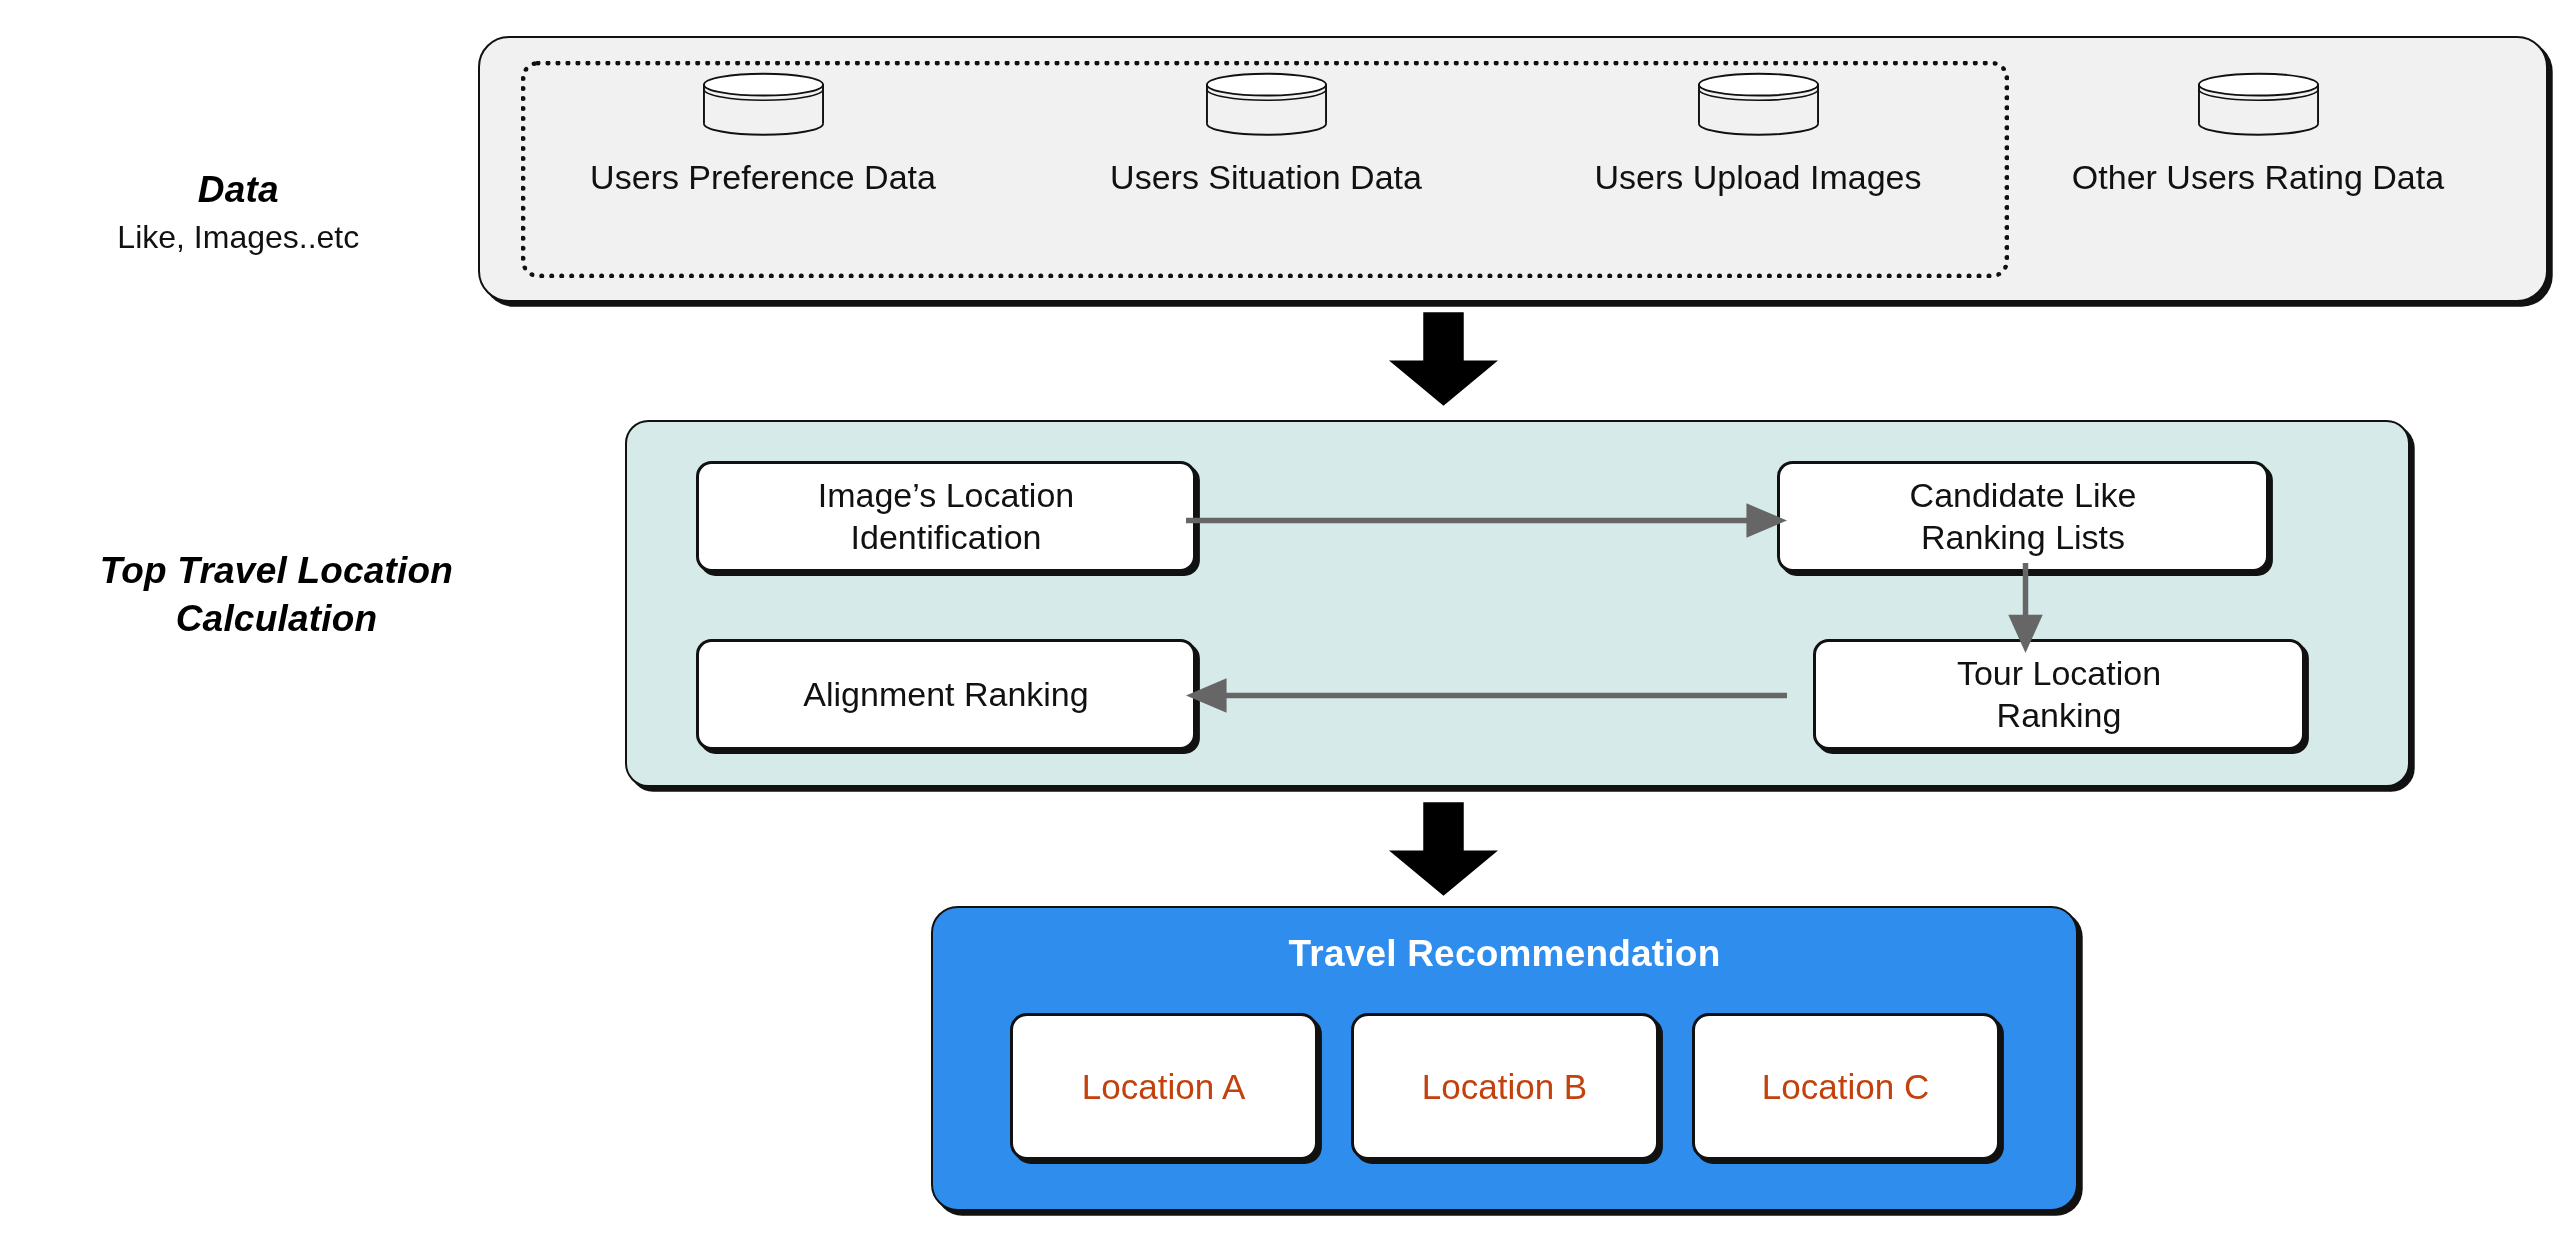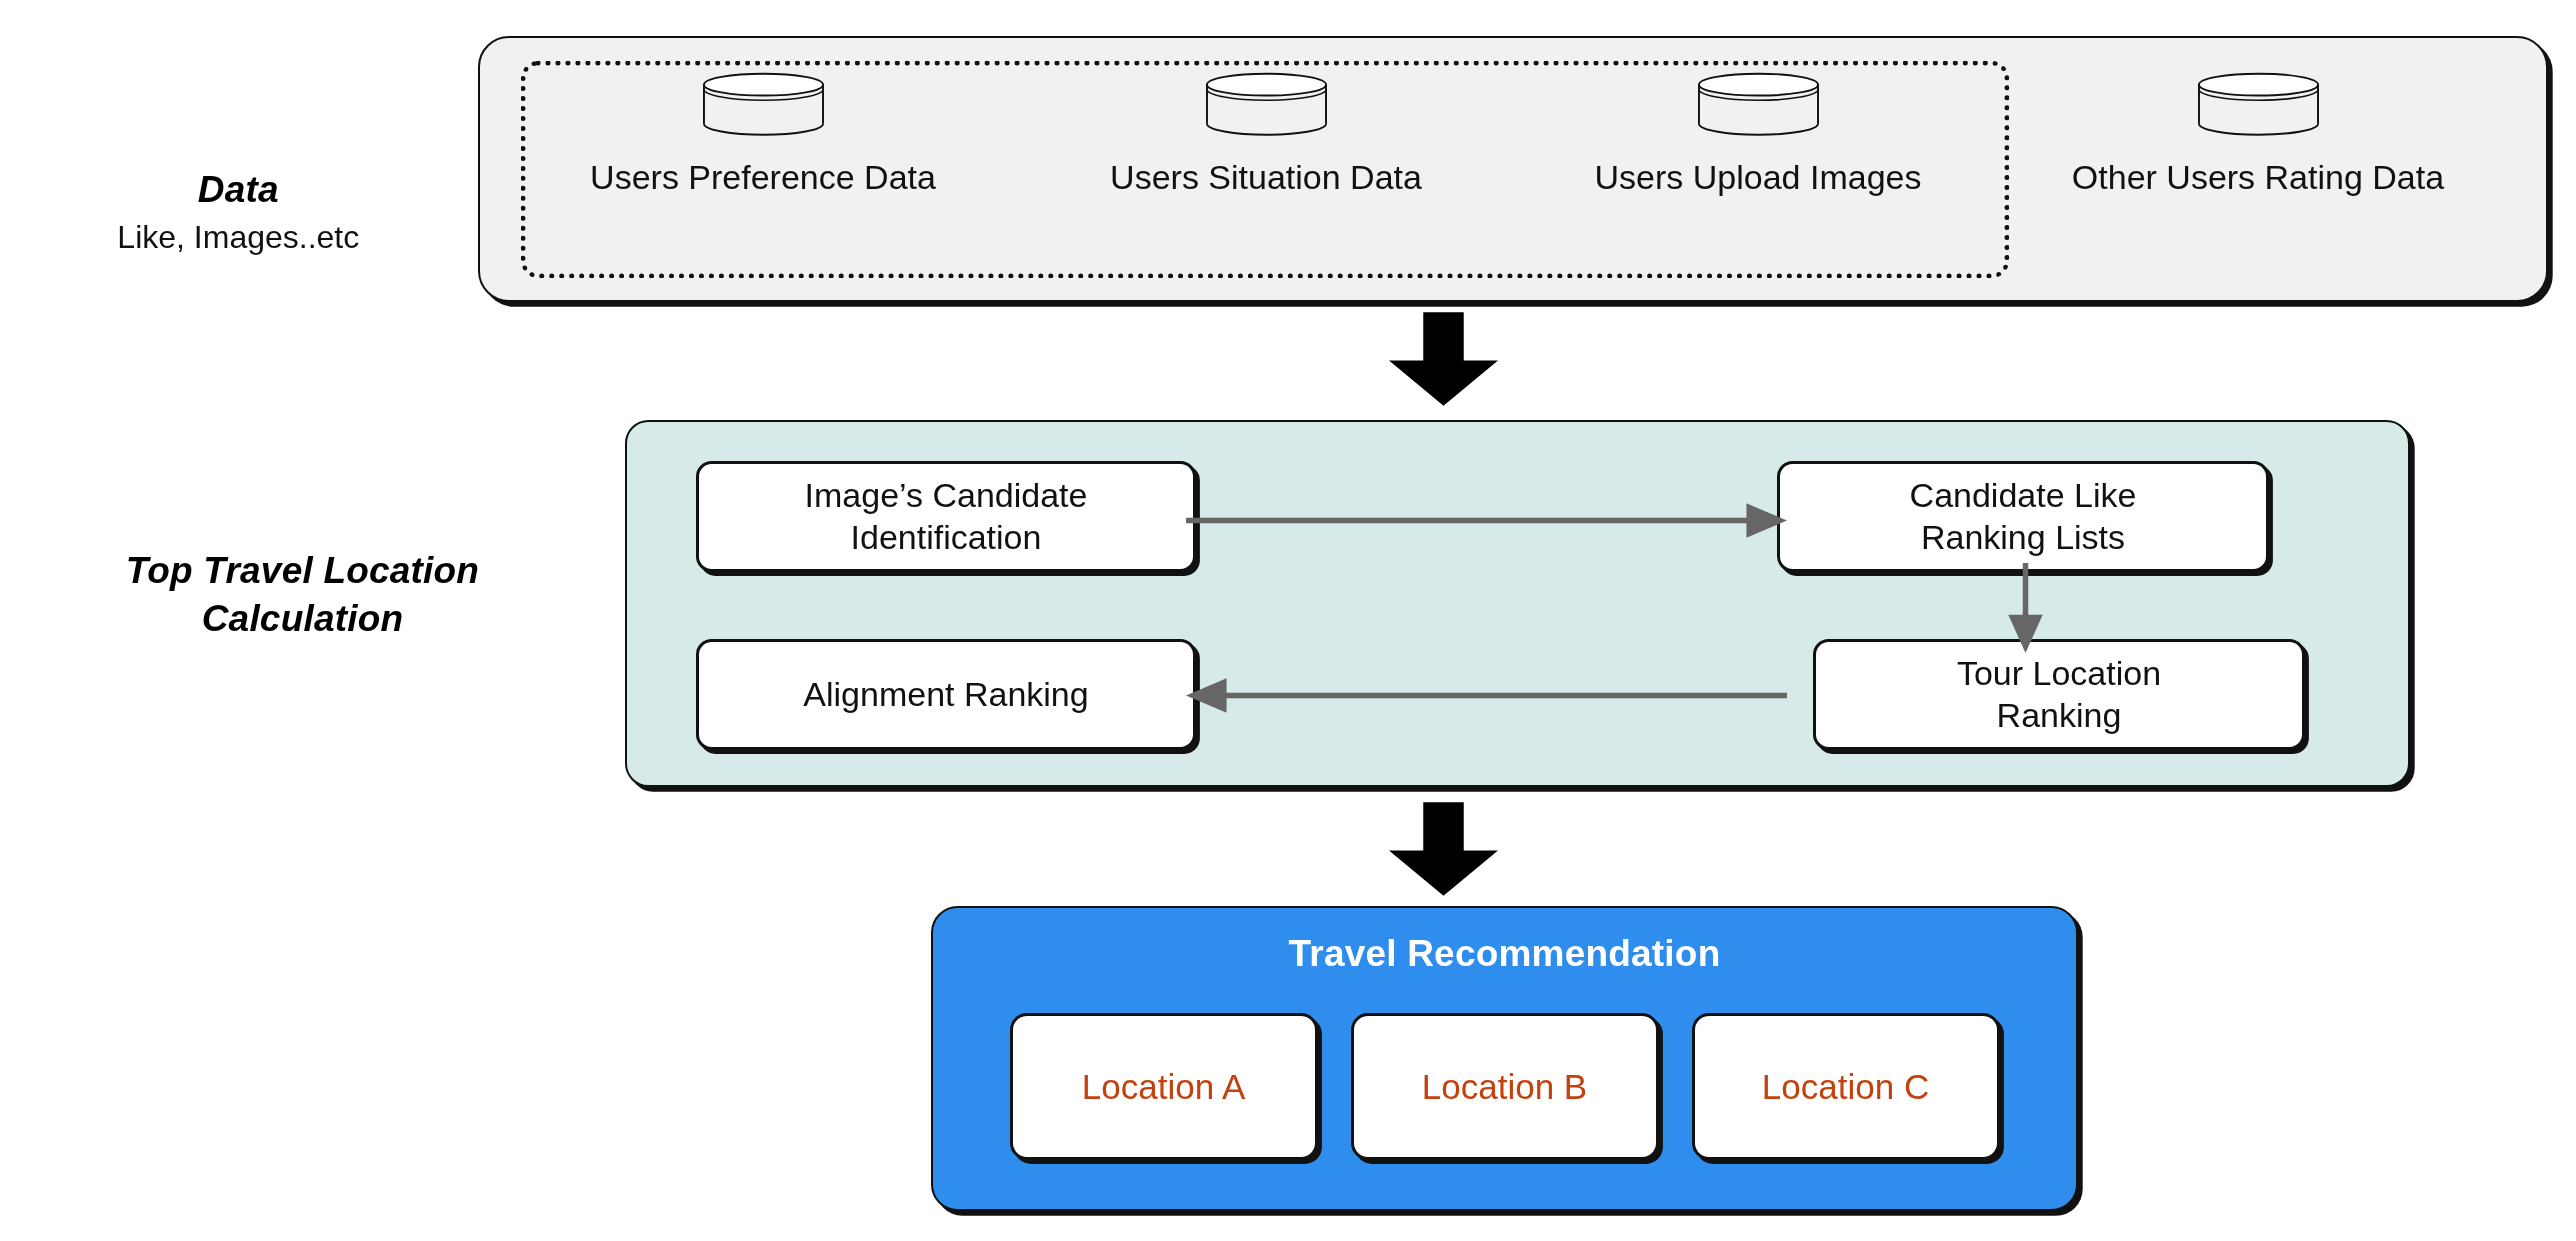--- a/index.html
+++ b/index.html
@@ -39,21 +39,21 @@
     margin-top: 7px;
     white-space: nowrap;
   }
 
   #data-label {
     left: 7.8px;
     top: 168px;
     width: 461px;
   }
   #calc-label {
-    left: 29px;
+    left: 3px;
     top: 547px;
     width: 547px;
     font-weight: bold;
     font-style: italic;
     font-size: 37px;
     line-height: 1.3;
   }
 
   
   .panel {
@@ -280,21 +280,21 @@
 
 <div class="side-label" id="calc-label">
   <span class="lbl-title">Top Travel Location</span>
   <span class="lbl-title">Calculation</span>
 </div>
 
 <div class="panel" id="calc-panel">
 
   <div class="proc-box" id="box-img-loc">
     <span>
-      <span>Image’s Candidate</span><br>
+      <span>Image’s Location</span><br>
       <span>Identification</span>
     </span>
   </div>
 
   <div class="proc-box" id="box-cand-tour">
     <span>
       <span>Candidate Like</span><br>
       <span>Ranking Lists</span>
     </span>
   </div>

